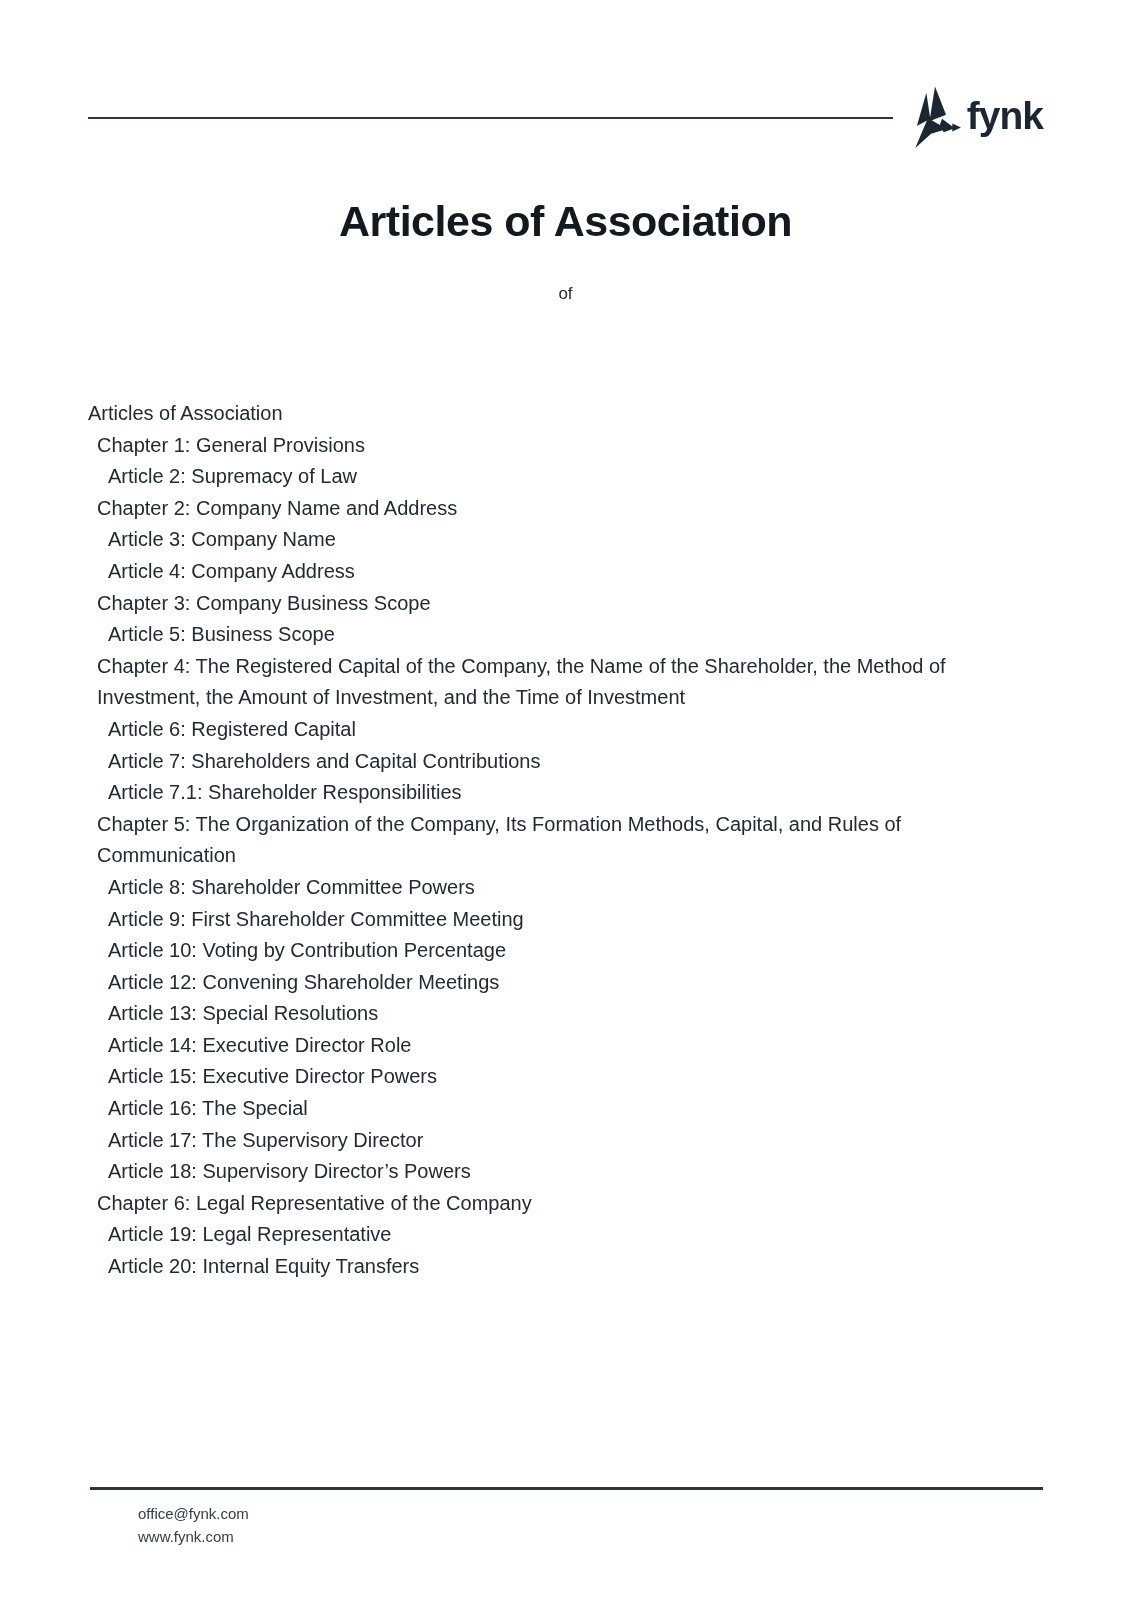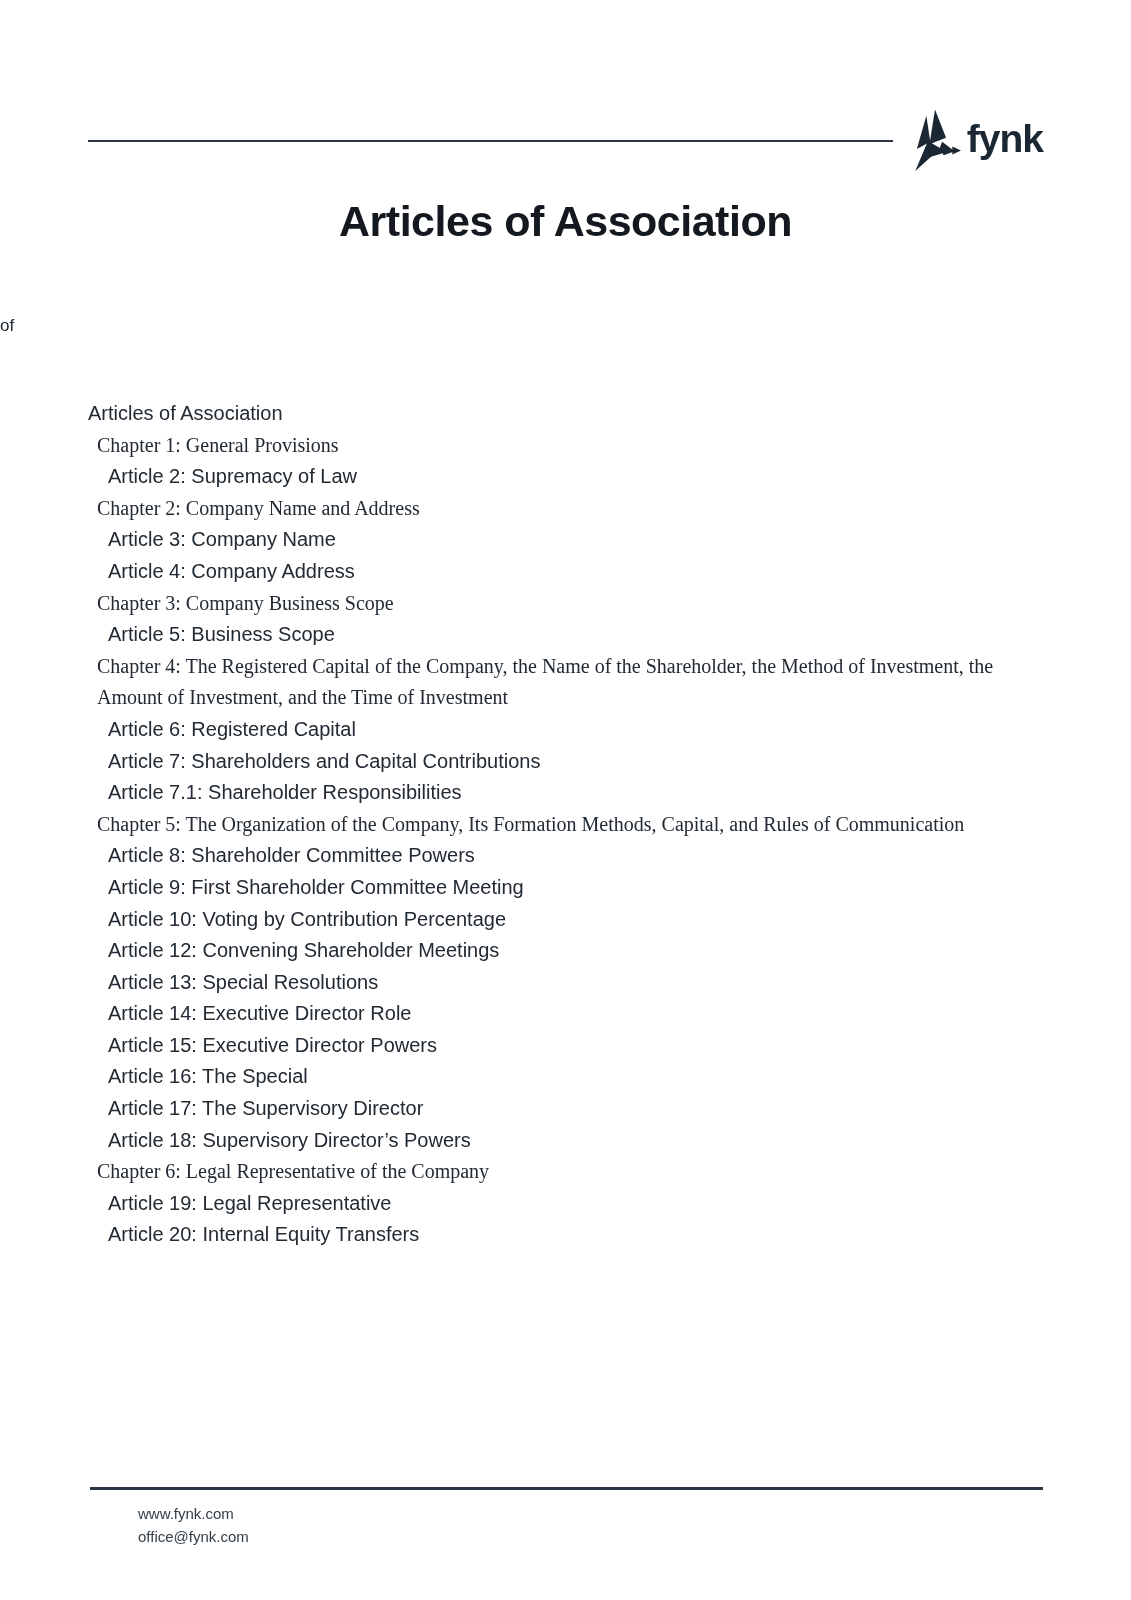--- a/index.html
+++ b/index.html
@@ -11,50 +11,50 @@
   }
   *{box-sizing:border-box;}
   html,body{margin:0;padding:0;}
   body{
     width:1131px;height:1600px;position:relative;
     background:#ffffff;overflow:hidden;
     font-family:"Liberation Sans","DejaVu Sans",sans-serif;
     color:var(--text);
   }
   .header{
-    position:absolute;top:106px;left:88px;right:88px;height:70px;
+    position:absolute;top:83px;left:88px;right:88px;height:70px;
     display:flex;align-items:center;
   }
   .header-rule{
     flex:1 1 auto;height:2px;background:var(--rule);margin-right:16px;
   }
   .logo{
     display:flex;align-items:center;gap:6px;flex:0 0 auto;
   }
   .logo svg{display:block;}
   .logo .wordmark{
     font-size:39px;font-weight:700;color:var(--brand);
     letter-spacing:-1px;line-height:1;padding-bottom:6px;
   }
   .doc-title{
     position:absolute;top:196px;left:0;right:0;
     text-align:center;font-size:43px;font-weight:700;
     color:var(--title);letter-spacing:-0.5px;line-height:1.2;
   }
   .doc-subtitle{
     position:absolute;top:284px;left:0;right:0;
-    text-align:left;font-size:17px;color:var(--text);margin-top:32px;
+    text-align:center;font-size:17px;color:var(--text);
   }
   .toc{
     position:absolute;top:398px;left:88px;width:941px;
     font-size:20px;line-height:31.6px;color:var(--text);
   }
   .toc-item{white-space:normal;}
   .toc-item.lvl0{padding-left:0;}
-  .toc-item.lvl1{padding-left:9px;font-family:Liberation Serif, serif;}
+  .toc-item.lvl1{padding-left:9px;}
   .toc-item.lvl2{padding-left:20px;}
   .footer{
     position:absolute;top:1487px;left:90px;width:953px;
     border-top:3px solid var(--rule);
     padding:12px 0 0 48px;
   }
   .footer .line{
     font-size:15px;line-height:23px;color:var(--muted);
   }
 </style>
@@ -105,15 +105,15 @@
     <div class="toc-item lvl2">Article 15: Executive Director Powers</div>
     <div class="toc-item lvl2">Article 16: The Special</div>
     <div class="toc-item lvl2">Article 17: The Supervisory Director</div>
     <div class="toc-item lvl2">Article 18: Supervisory Director’s Powers</div>
     <div class="toc-item lvl1">Chapter 6: Legal Representative of the Company</div>
     <div class="toc-item lvl2">Article 19: Legal Representative</div>
     <div class="toc-item lvl2">Article 20: Internal Equity Transfers</div>
   </div>
 
 <div class="footer">
+  <div class="line">office@fynk.com</div>
   <div class="line">www.fynk.com</div>
-  <div class="line">office@fynk.com</div>
 </div>
 
 </body></html>

